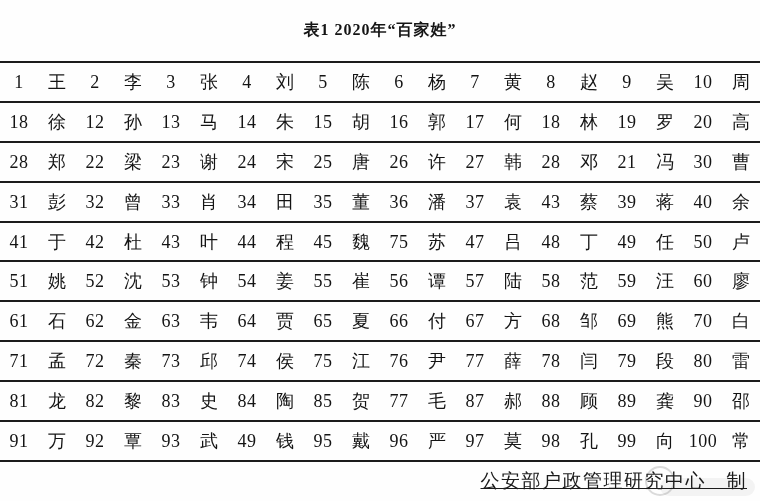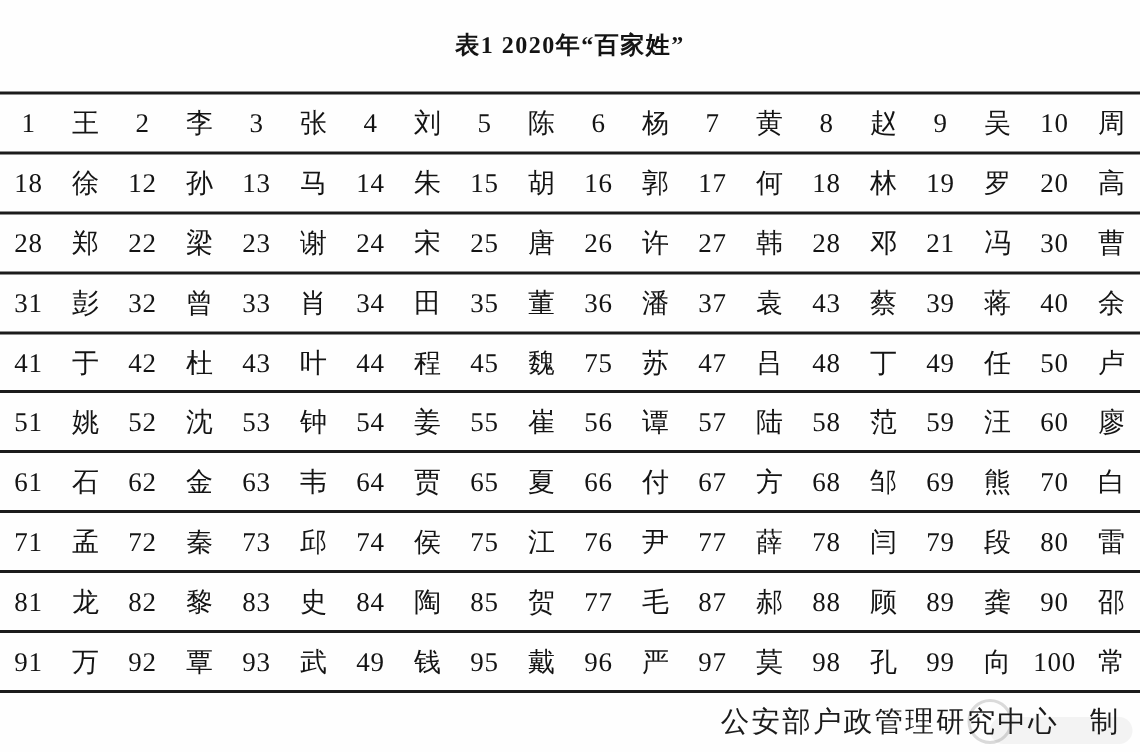--- a/index.html
+++ b/index.html
@@ -51,20 +51,21 @@
   .cell.rank {
     letter-spacing: 0.5px;
   }
   .footer-credit {
     position: absolute;
     top: 468px;
     right: 13px;
     font-size: 19px;
     letter-spacing: 1.5px;
     color: #1b1b1b;
+    text-decoration: underline;
   }
   .watermark-logo {
     position: absolute;
     left: 645px;
     top: 466px;
     width: 26px;
     height: 26px;
     border: 2px solid rgba(90, 90, 90, 0.22);
     border-radius: 50%;
     pointer-events: none;

